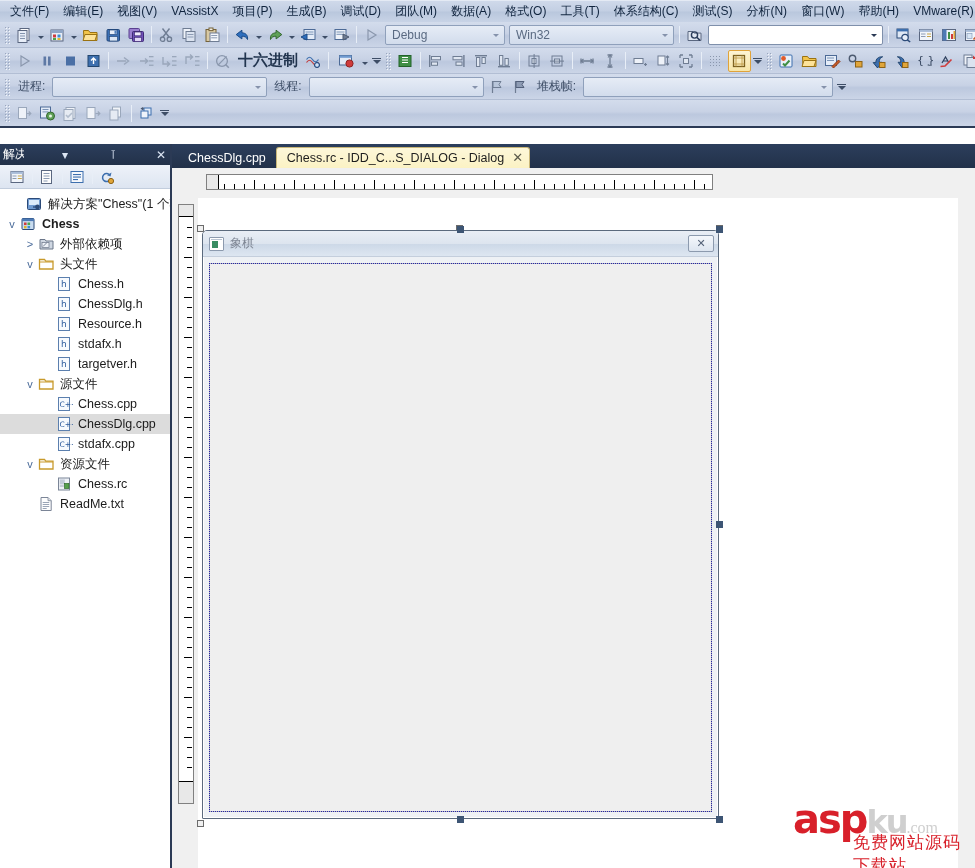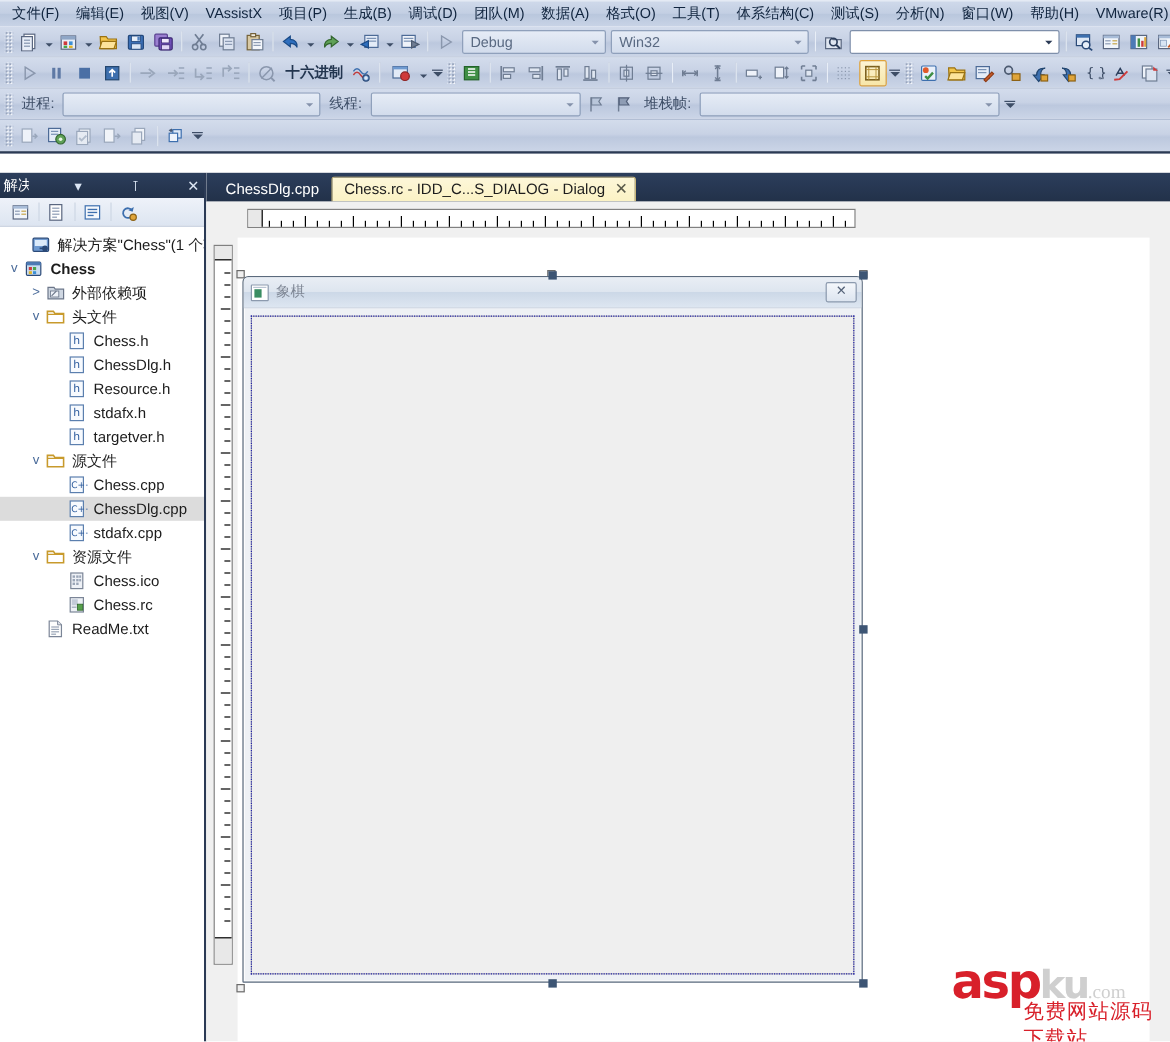--- a/index.html
+++ b/index.html
@@ -128,21 +128,21 @@
   }
   .tbcombo .cb-arrow {
     position: absolute; right: 5px; top: 8px;
     border-left: 3.5px solid transparent;
     border-right: 3.5px solid transparent;
     border-top: 3.5px solid #8592ab;
   }
   .tbcombo.white { background: #ffffff; border:1px solid #7f90ab; }
   .tbcombo.white .cb-arrow { border-top-color:#2b3a55; }
   .tblabel { font-size: 12px; color: #3d4d66; padding: 0 5px; flex:0 0 auto; white-space: nowrap; }
-  .tbtext { font-size: 12px; color:#22354f; padding:0 4px; flex:0 0 auto; white-space:nowrap; font-weight:600; }
+  .tbtext { font-size: 15px; color:#22354f; padding:0 4px; flex:0 0 auto; white-space:nowrap; font-weight:600; }
 
   
   .ic { width:17px; height:16px; position:relative; display:block; }
 
   
   .body {
     position: absolute;
     top: 144px; left: 0;
     width: 975px; height: 724px;
     display: flex;
@@ -1148,39 +1148,20 @@
           <span class="twist" style="margin-left:22px">v</span>
           <span class="tico">
             <svg class="ic" viewBox="0 0 17 16">
               <path d="M1.5 3.5h5l1.2 1.7H15v7.8H1.5z" fill="none" stroke="#c89a2c" stroke-width="1.3"></path>
               <path d="M1.5 6h13.5" stroke="#c89a2c" stroke-width="1"></path>
             </svg>
           </span>
           <span class="tlabel">资源文件</span>
         </div>
 
-        <div class="trow">
-          <span class="twist" style="margin-left:40px"></span>
-          <span class="tico">
-            <svg class="ic" viewBox="0 0 17 16">
-              <rect x="3" y="1.5" width="10" height="13" fill="#eef1f6" stroke="#7b8597"></rect>
-              <g fill="#9aa5b6">
-                <rect x="4.5" y="3.5" width="2" height="2"></rect>
-                  <rect x="7.5" y="3.5" width="2" height="2"></rect>
-                <rect x="10" y="3.5" width="1.6" height="2"></rect>
-                <rect x="4.5" y="6.5" width="2" height="2"></rect>
-                  <rect x="7.5" y="6.5" width="2" height="2"></rect>
-                <rect x="10" y="6.5" width="1.6" height="2"></rect>
-                <rect x="4.5" y="9.5" width="2" height="2"></rect>
-                  <rect x="7.5" y="9.5" width="2" height="2"></rect>
-              </g>
-            </svg>
-          </span>
-          <span class="tlabel">Chess.ico</span>
-        </div>
         <div class="trow">
           <span class="twist" style="margin-left:40px"></span>
           <span class="tico">
             <svg class="ic" viewBox="0 0 17 16">
               <rect x="2.5" y="2" width="11" height="12" fill="#eef1f6" stroke="#7b8597"></rect>
               <rect x="3.8" y="3.4" width="5" height="5" fill="#c3cbd8"></rect>
               <rect x="8.5" y="7.5" width="4.5" height="5" fill="#57a04c" stroke="#2f6a2a" stroke-width=".7"></rect>
               <rect x="3.8" y="9.5" width="4" height="1" fill="#9aa5b6"></rect>
             </svg>
           </span>

